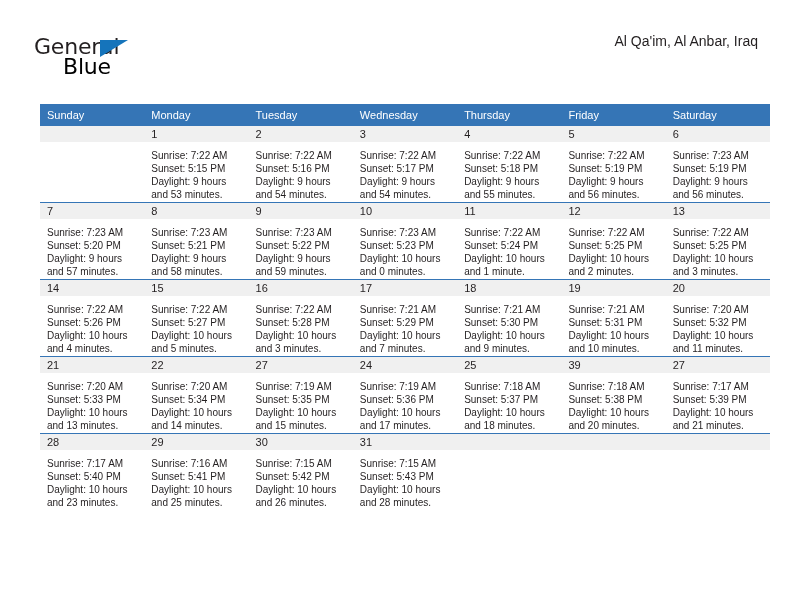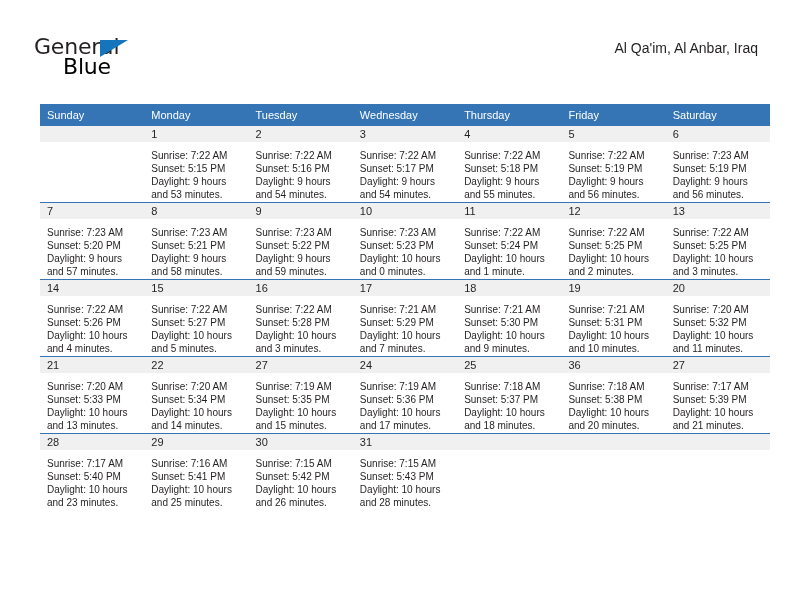--- a/index.html
+++ b/index.html
@@ -73,21 +73,21 @@
     font-size: 27px;
     color: #231f20;
     line-height: 32px;
     white-space: nowrap;
     font-family: "Liberation Sans", sans-serif;
   }
   .cal-subtitle {
     font-size: 14px;
     color: #231f20;
     line-height: 20px;
-    margin-top: 10px;
+    margin-top: 3px;
     white-space: nowrap;
     font-family: "Liberation Sans", sans-serif;
   }
 
   
   .calendar {
     position: absolute;
     left: 40px;
     top: 104px;
     width: 730px;
@@ -466,21 +466,21 @@
                 <div class="cell-lines">
                   <div>Sunrise: 7:18 AM</div>
                   <div>Sunset: 5:37 PM</div>
                   <div>Daylight: 10 hours</div>
                   <div>and 18 minutes.</div>
                 </div>
               </div>
             </td>
             <td>
               <div class="cell-inner">
-                <div class="daynum-band">36</div>
+                <div class="daynum-band">39</div>
                 <div class="cell-lines">
                   <div>Sunrise: 7:18 AM</div>
                   <div>Sunset: 5:38 PM</div>
                   <div>Daylight: 10 hours</div>
                   <div>and 20 minutes.</div>
                 </div>
               </div>
             </td>
             <td>
               <div class="cell-inner">

